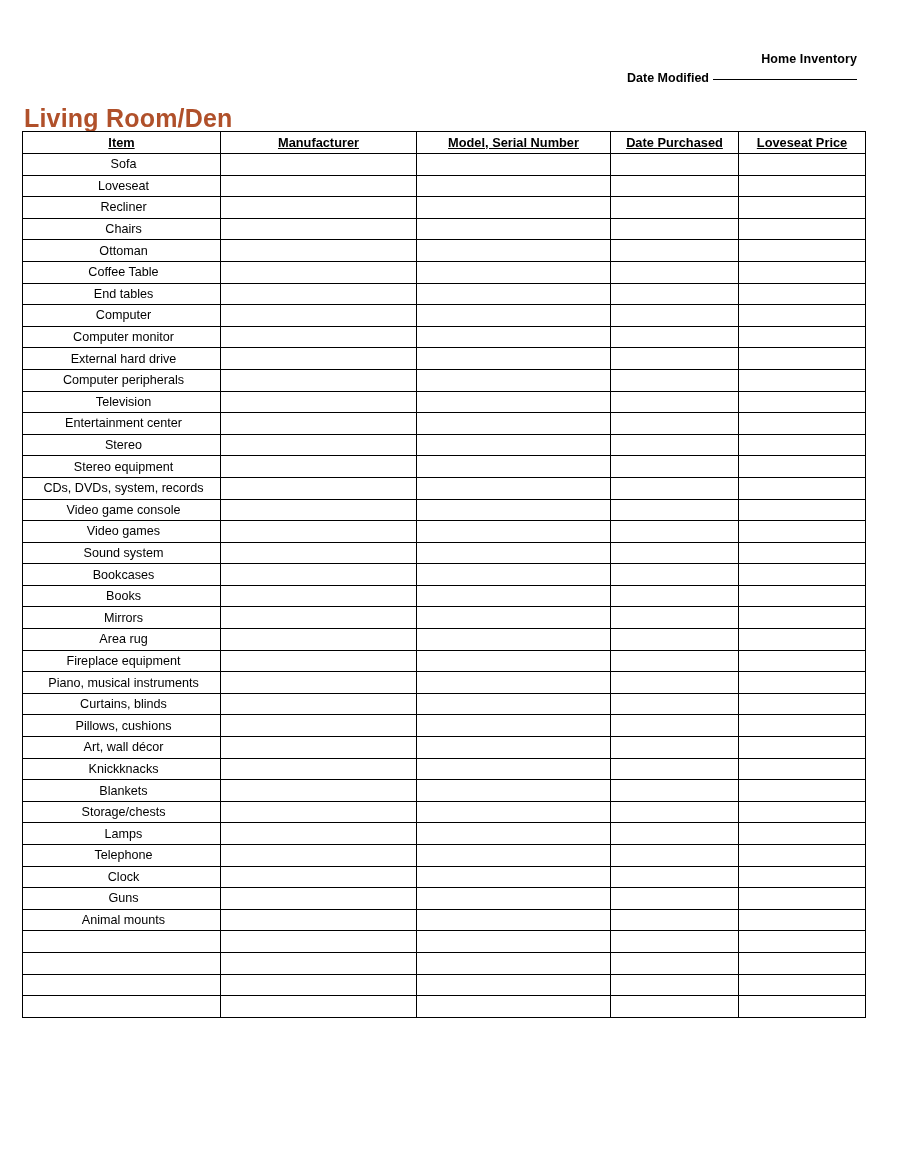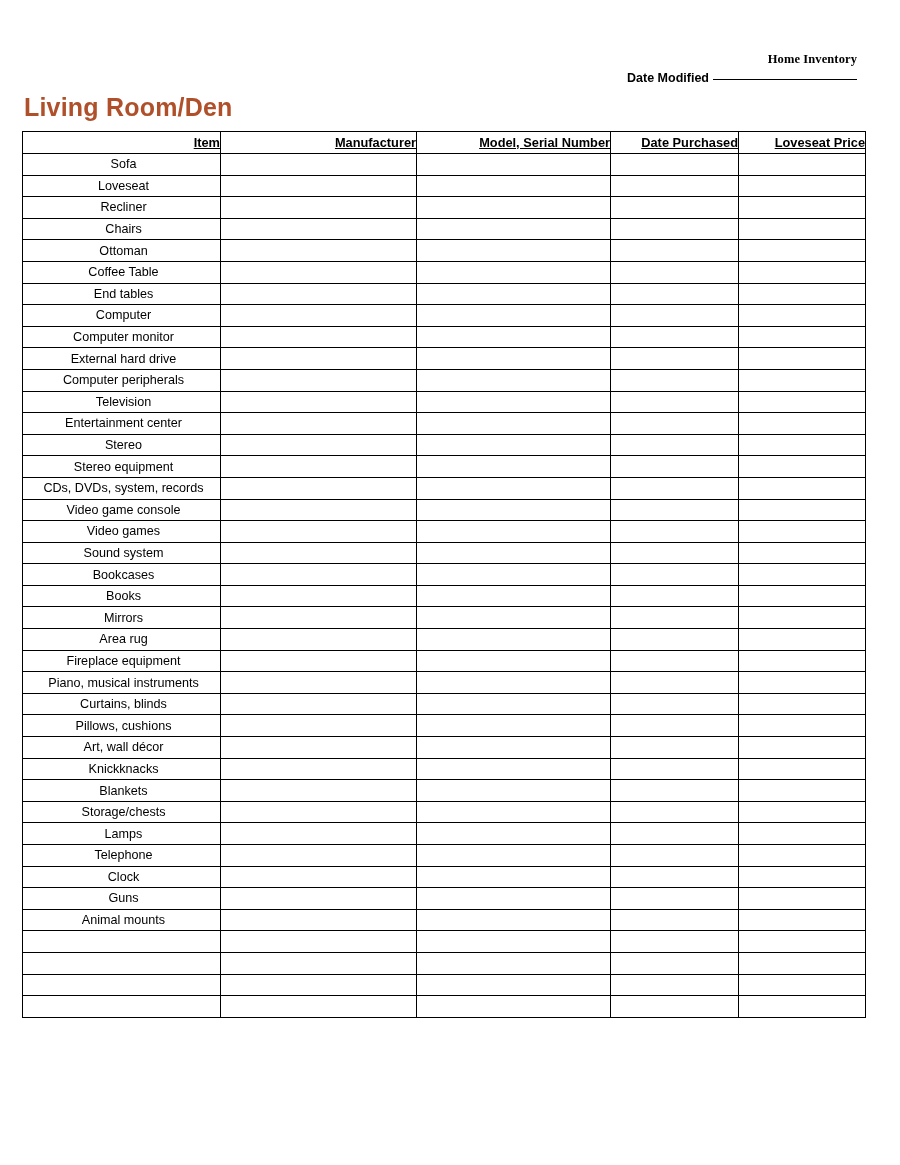--- a/index.html
+++ b/index.html
@@ -30,37 +30,37 @@
     width: 420px;
     text-align: right;
     font-size: 12.5px;
     font-weight: bold;
     line-height: 1.55;
   }
   .doc-header .line {
     display: block;
     white-space: nowrap;
   }
-  .doc-title-label { letter-spacing: 0.1px; font-family: Liberation Serif, serif; }
+  .doc-title-label { letter-spacing: 0.1px; }
   .date-modified-row {
     display: block;
     white-space: nowrap;
   }
   .date-modified-label { margin-right: 4px; padding-left: 46px; }
   .date-modified-blank {
     display: inline-block;
     width: 144px;
     border-bottom: 1.3px solid #000;
     vertical-align: 2px;
   }
 
   
   .section-title {
     position: absolute;
-    top: 93px;
+    top: 104px;
     left: 24px;
     font-size: 25px;
     font-weight: bold;
     color: #b0502a;
     letter-spacing: 0.2px;
   }
 
   
   .inv-table {
     position: absolute;
@@ -78,21 +78,21 @@
 
   .inv-table th, .inv-table td {
     border: 1px solid #000000;
     height: 21.6px;
     padding: 0 0 0 4px;
     font-size: 12.6px;
     vertical-align: middle;
     box-sizing: border-box;
   }
   .inv-table th {
-    text-align: right;
+    text-align: center;
     font-weight: bold;
     font-size: 12.8px;
     padding: 0;
     height: 22px;
   }
   .inv-table th span {
     text-decoration: underline;
   }
   .inv-table td.item-cell {
     text-align: center;

